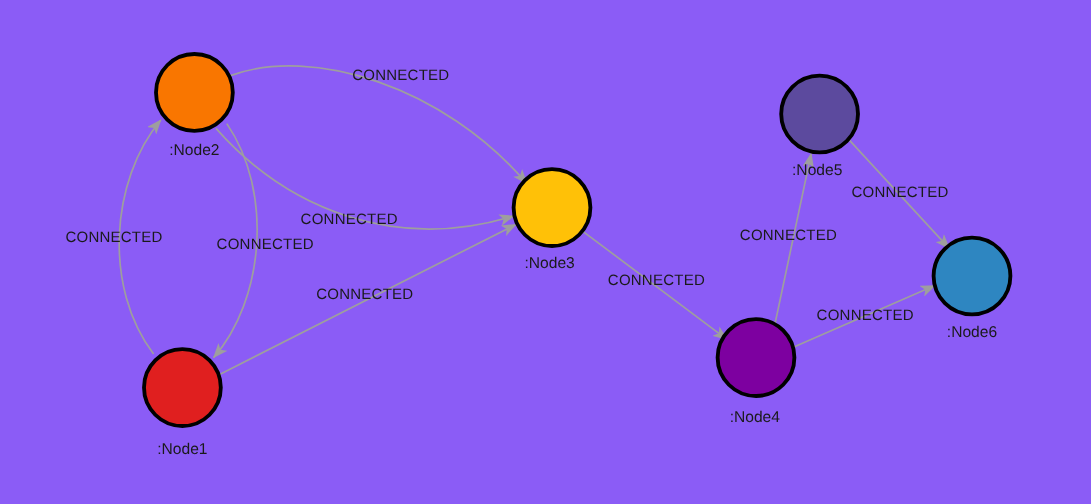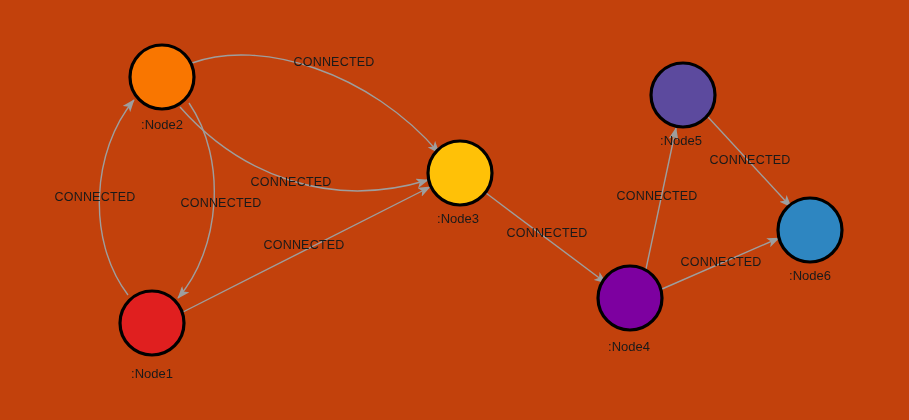--- a/index.html
+++ b/index.html
@@ -49,21 +49,21 @@
   }
   .hit-area {
     fill: transparent;
     stroke: transparent;
     stroke-width: 10;
   }
 </style>
 </head>
 <body>
 
-<div id="graph-canvas" style="width: 909px; height: 420px; background: #c2410c;">
+<div id="graph-canvas" style="width: 909px; height: 420px; background: #8b5cf6;">
   <svg class="graph-svg" viewBox="0 0 909 420" xmlns="http://www.w3.org/2000/svg">
     <defs>
       <marker id="arrowhead" markerWidth="9" markerHeight="7" refX="8.4" refY="3.5" orient="auto" markerUnits="strokeWidth">
         <path d="M 0 0 L 9 3.5 L 0 7 L 2.2 3.5 z" fill="#9e9e9e"></path>
       </marker>
     </defs>
 
     <g id="edges-layer">
         <g>
           <path class="hit-area" d="M 192 63 C 260 38 370 72 439 153"></path>

